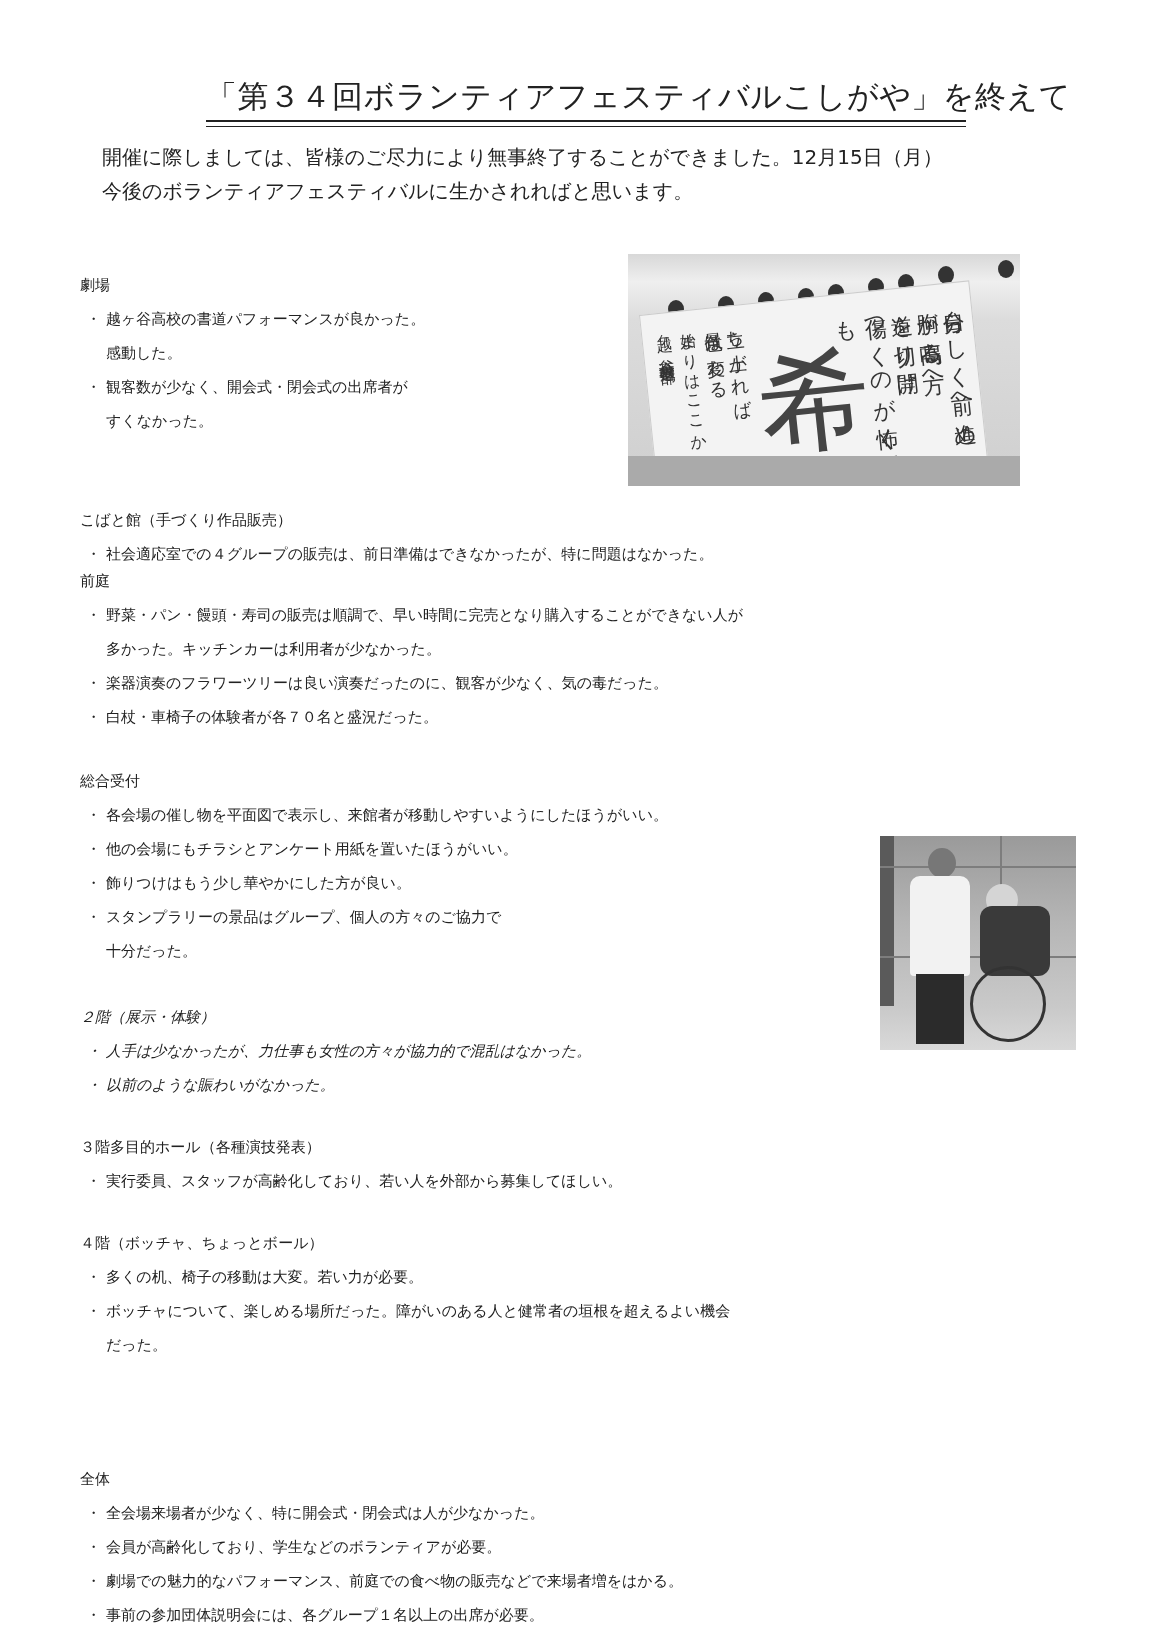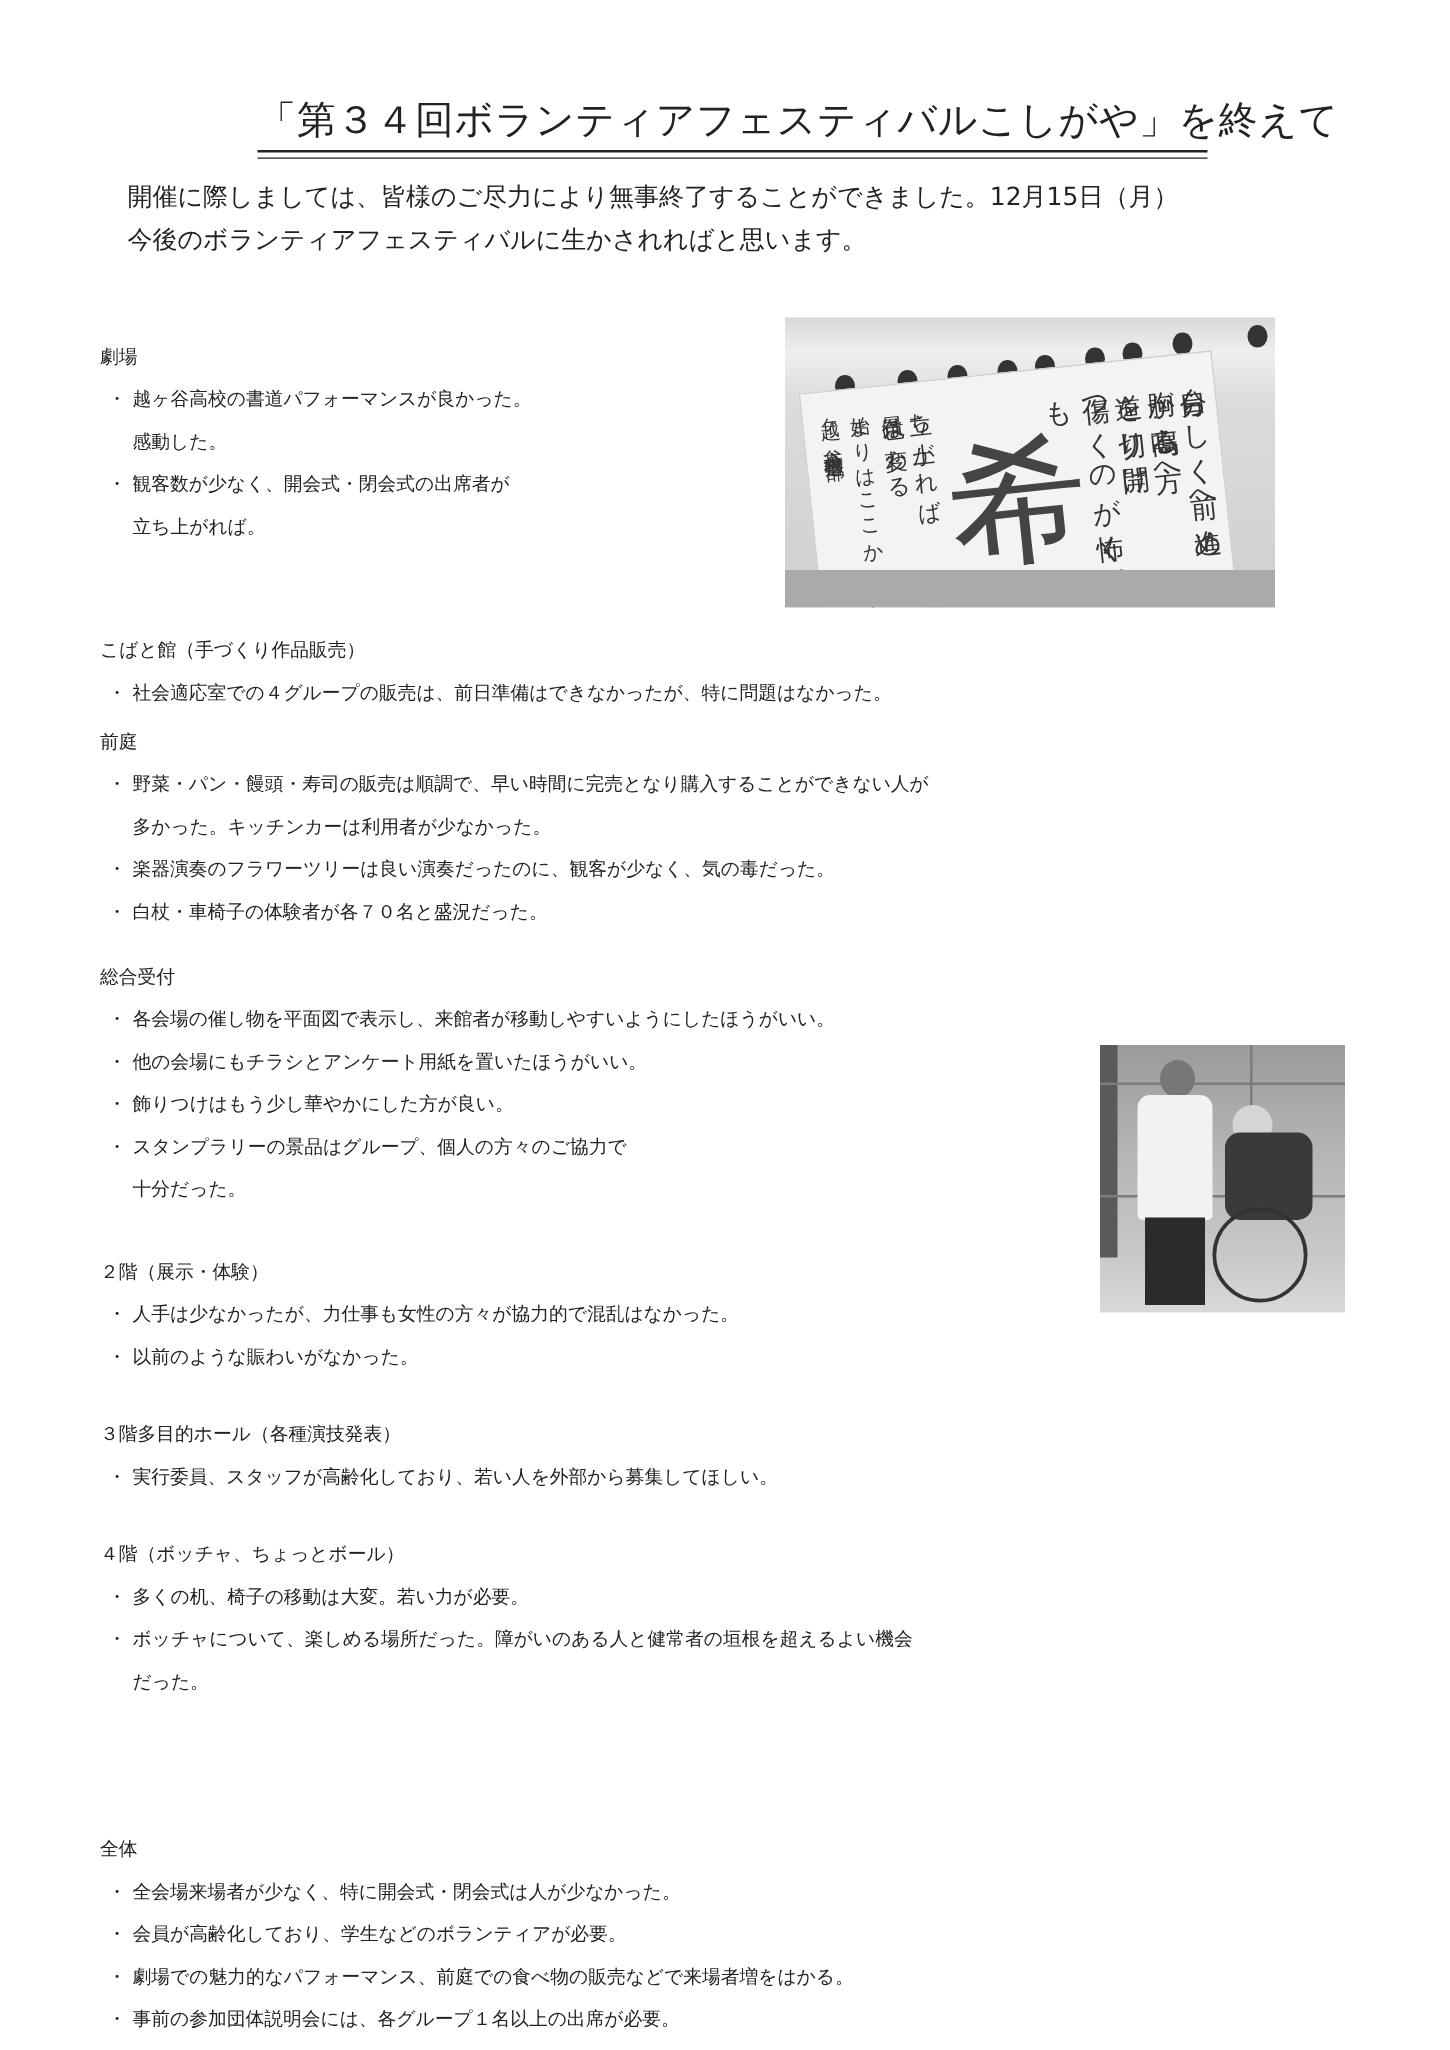--- a/index.html
+++ b/index.html
@@ -68,33 +68,33 @@
 <div class="section" style="top:268px;">
   <p class="heading">劇場</p>
   <p class="item">
       <span class="bullet">・</span>
       <span class="cont">越ヶ谷高校の書道パフォーマンスが良かった。</span>
       <span class="cont">感動した。</span>
     </p>
   <p class="item">
       <span class="bullet">・</span>
       <span class="cont">観客数が少なく、開会式・閉会式の出席者が</span>
-      <span class="cont">立ち上がれば。</span>
+      <span class="cont">すくなかった。</span>
     </p>
 </div>
 
 <div class="section" style="top:468px;margin-top:35px;">
   <p class="heading">こばと館（手づくり作品販売）</p>
   <p class="item">
       <span class="bullet">・</span>
       <span class="cont">社会適応室での４グループの販売は、前日準備はできなかったが、特に問題はなかった。</span>
     </p>
 </div>
 
-<div class="section" style="top:564px;margin-top:12px;">
+<div class="section" style="top:564px;">
   <p class="heading">前庭</p>
   <p class="item">
       <span class="bullet">・</span>
       <span class="cont">野菜・パン・饅頭・寿司の販売は順調で、早い時間に完売となり購入することができない人が</span>
       <span class="cont">多かった。キッチンカーは利用者が少なかった。</span>
     </p>
   <p class="item">
       <span class="bullet">・</span>
       <span class="cont">楽器演奏のフラワーツリーは良い演奏だったのに、観客が少なく、気の毒だった。</span>
     </p>
@@ -118,21 +118,21 @@
       <span class="bullet">・</span>
       <span class="cont">飾りつけはもう少し華やかにした方が良い。</span>
     </p>
   <p class="item">
       <span class="bullet">・</span>
       <span class="cont">スタンプラリーの景品はグループ、個人の方々のご協力で</span>
       <span class="cont">十分だった。</span>
     </p>
 </div>
 
-<div class="section" style="top:1000px;">
+<div class="section" style="top:1000px;font-style:italic;">
   <p class="heading">２階（展示・体験）</p>
   <p class="item">
       <span class="bullet">・</span>
       <span class="cont">人手は少なかったが、力仕事も女性の方々が協力的で混乱はなかった。</span>
     </p>
   <p class="item">
       <span class="bullet">・</span>
       <span class="cont">以前のような賑わいがなかった。</span>
     </p>
 </div>

